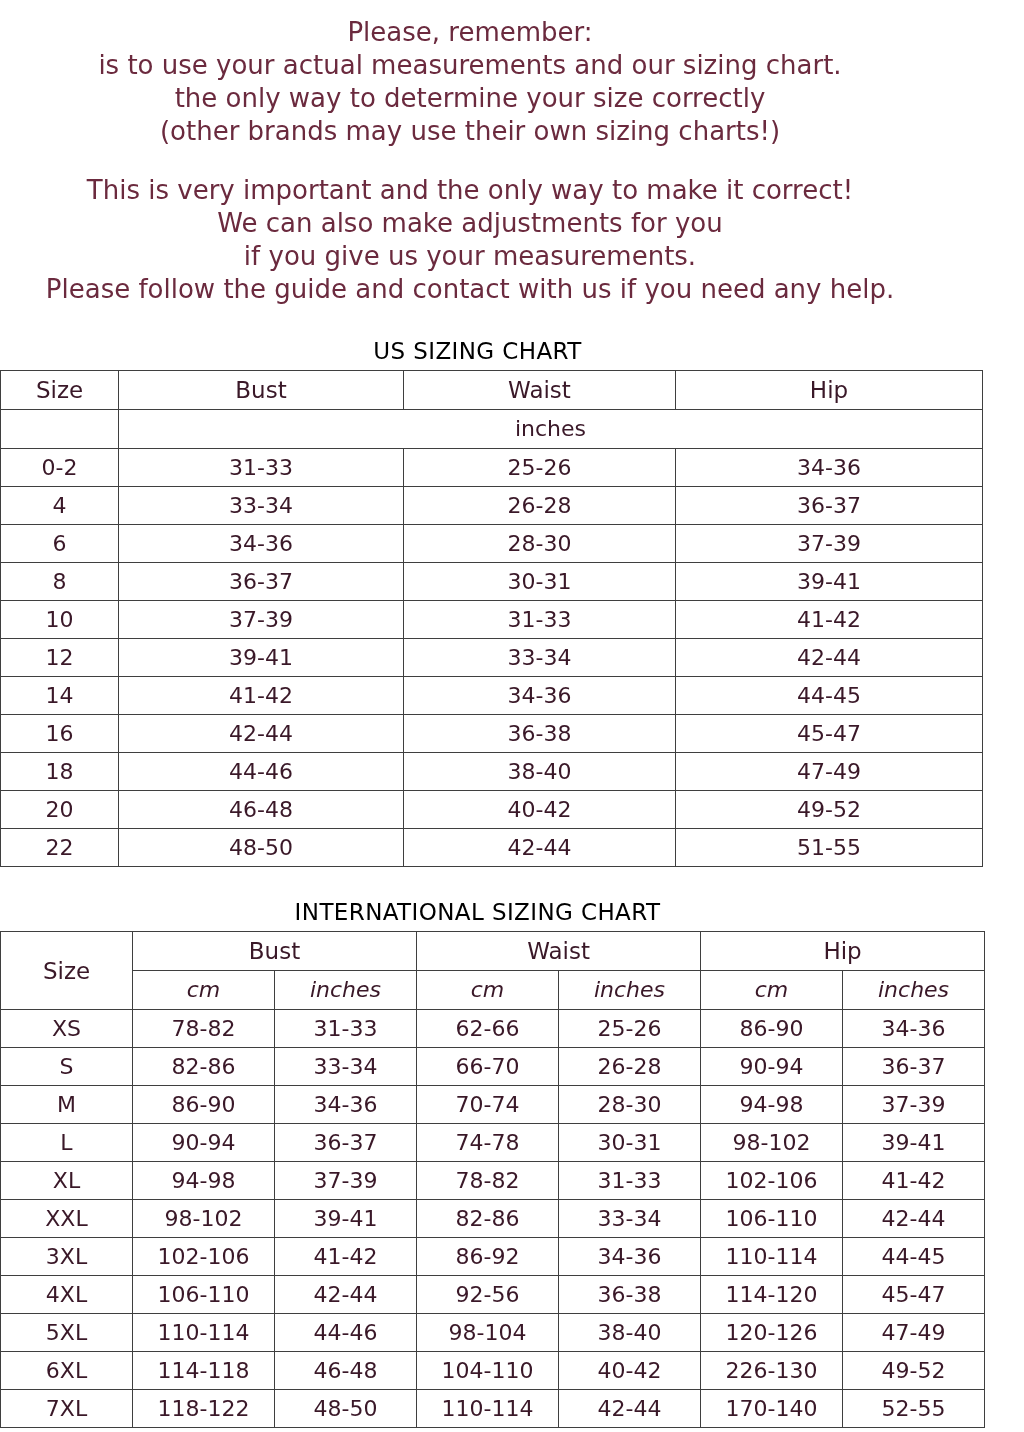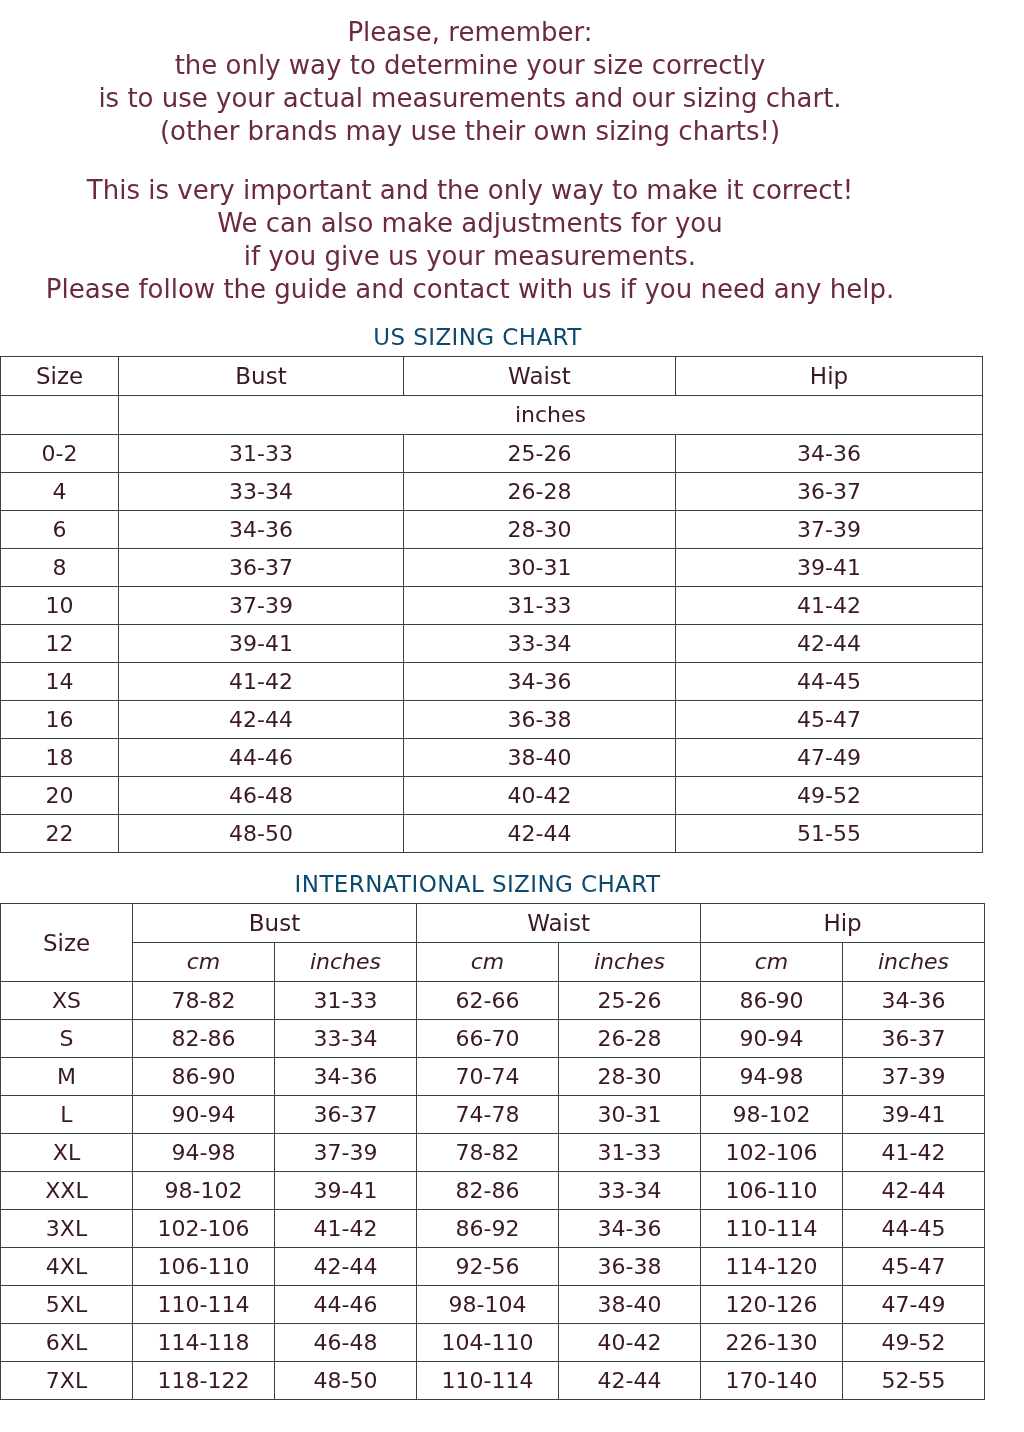--- a/index.html
+++ b/index.html
@@ -33,23 +33,23 @@
     display: block;
     white-space: pre;
   }
   .intro .gap {
     display: block;
     height: 26px;
   }
   .chart-title {
     text-align: center;
     font-size: 23px;
-    color: #0c4a6e;
+    color: #000000;
     letter-spacing: 0.4px;
-    margin-top: 18px;
+    margin-top: 32px;
     margin-bottom: 6px;
     padding-left: 15px;
   }
   table {
     border-collapse: collapse;
     width: 982px;
     margin: 0 auto;
     table-layout: fixed;
   }
   table td, table th {
@@ -98,22 +98,22 @@
   }
   .intl tbody td { font-size: 22px; height: 37px; line-height: 37px; }
 </style>
 </head>
 <body>
 
 <div class="page">
 
   <div class="intro">
     <span class="line">Please, remember:</span>
+    <span class="line">is to use your actual measurements and our sizing chart.</span>
     <span class="line">the only way to determine your size correctly</span>
-    <span class="line">is to use your actual measurements and our sizing chart.</span>
     <span class="line">(other brands may use their own sizing charts!)</span>
     <span class="gap"></span>
     <span class="line">This is very important and the only way to make it correct!</span>
     <span class="line">We can also make adjustments for you</span>
     <span class="line">if you give us your measurements.</span>
     <span class="line">Please follow the guide and contact with us if you need any help.</span>
   </div>
 
   <div class="chart-title">US SIZING CHART</div>
 

